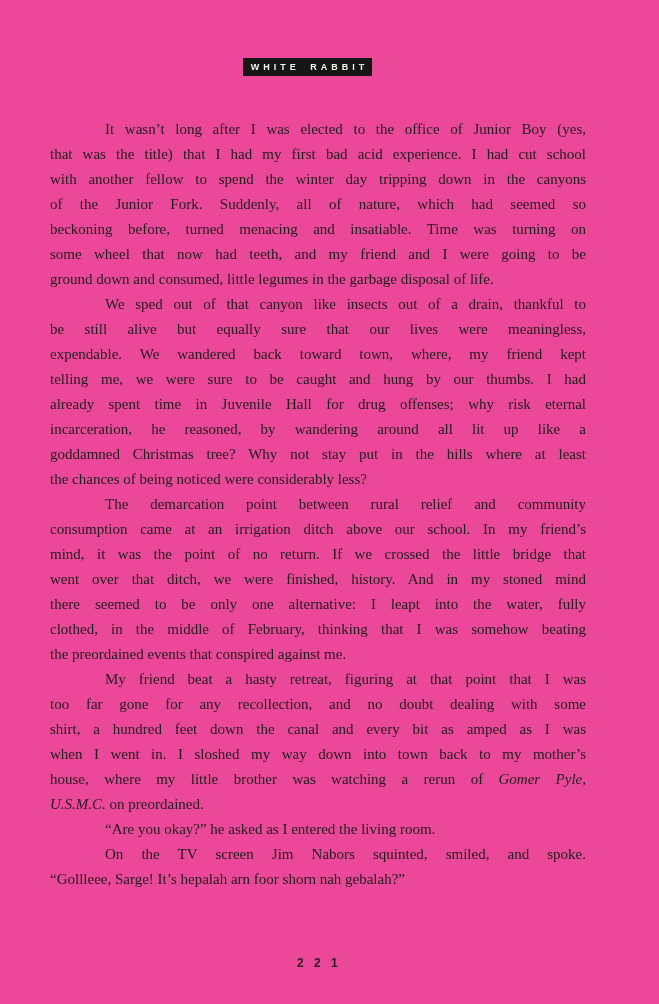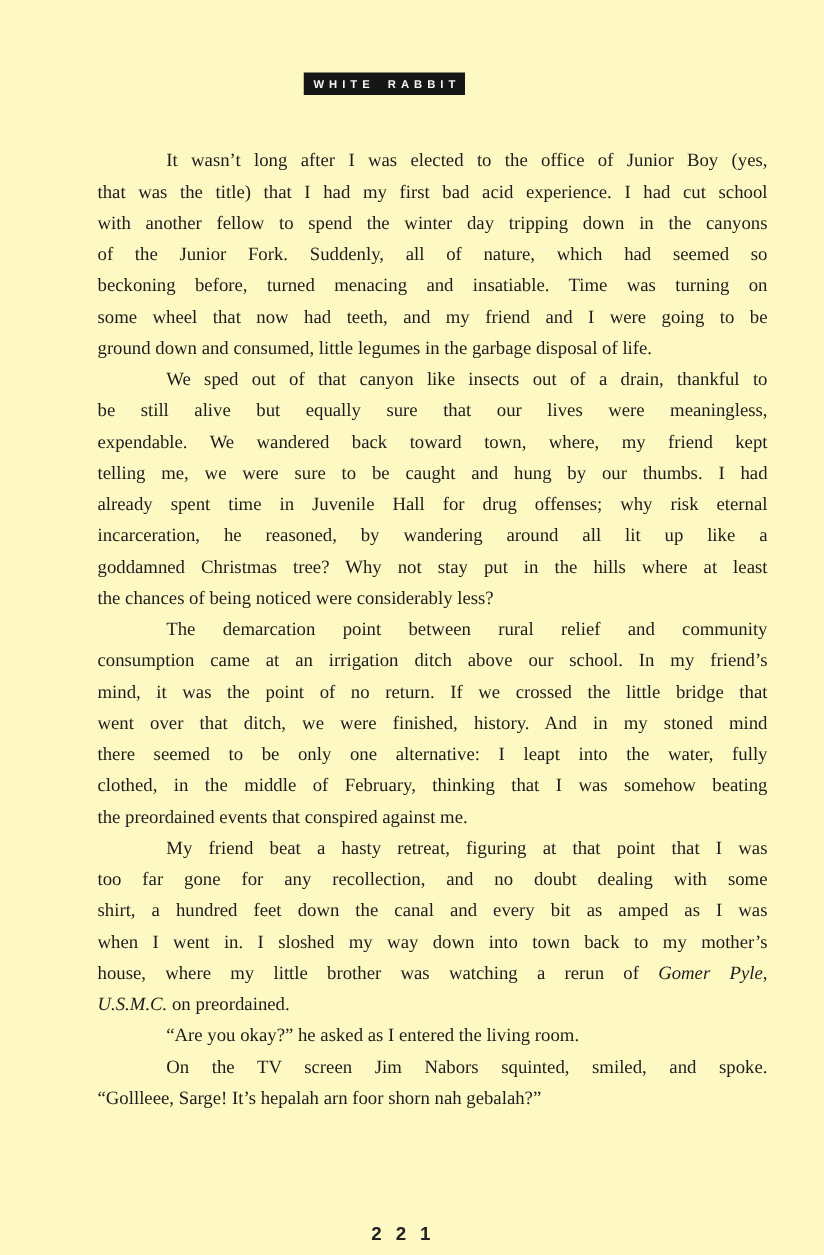--- a/index.html
+++ b/index.html
@@ -10,21 +10,21 @@
     width: 659px;
     height: 1004px;
     position: relative;
     background: #fdfdfc;
     overflow: hidden;
     font-family: "Liberation Serif", serif;
   }
   .page {
     position: absolute;
     inset: 0;
-    background: #fef9c3;
+    background: #ec4899;
     padding-left: 26px;
   }
   
   .running-head {
     position: absolute;
     left: 243px;
     top: 58px;
     width: 129px;
     height: 18px;
     background: #161616;
@@ -38,21 +38,21 @@
     font-weight: bold;
     font-size: 9px;
     letter-spacing: 4px;
     word-spacing: 4px;
     white-space: nowrap;
     transform: translateX(2px); 
   }
   
   .text-block {
     position: absolute;
-    left: 78px;
+    left: 50px;
     top: 117px;
     width: 536px;
     color: #1d1d1d;
     font-size: 15px;
     line-height: 25px;
   }
   .para {
     margin: 0;
   }
   .line {
@@ -68,25 +68,25 @@
     -moz-text-align-last: left;
   }
   .italic {
     font-style: italic;
     margin-top: 47px;
   }
   
   .page-number {
     position: absolute;
     left: 297px;
-    top: 979px;
+    top: 956px;
     color: #222;
     font-family: "Liberation Sans", sans-serif;
     font-weight: bold;
-    font-size: 15px;
+    font-size: 12px;
     letter-spacing: 3.5px;
     white-space: nowrap;
   }
 </style>
 </head>
 <body>
 
 <div class="page">
 
   <div class="running-head">

